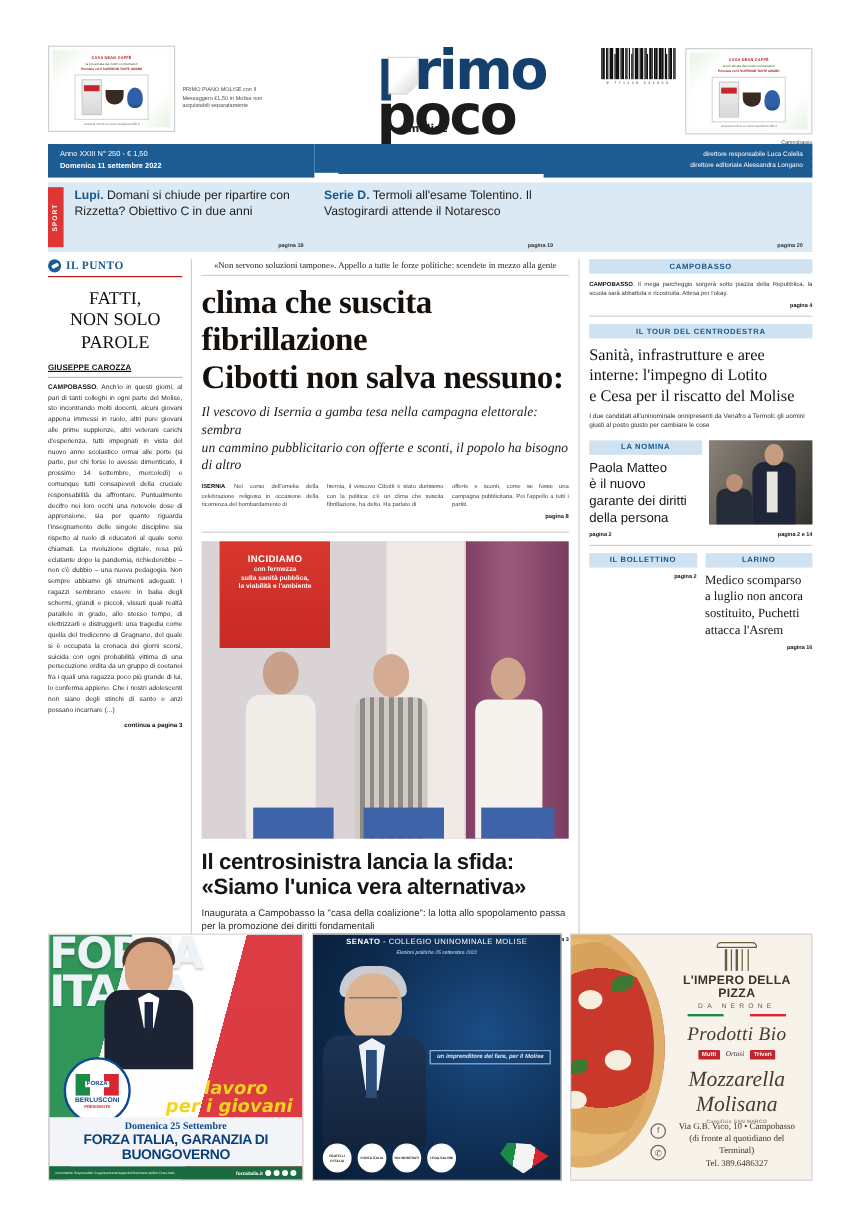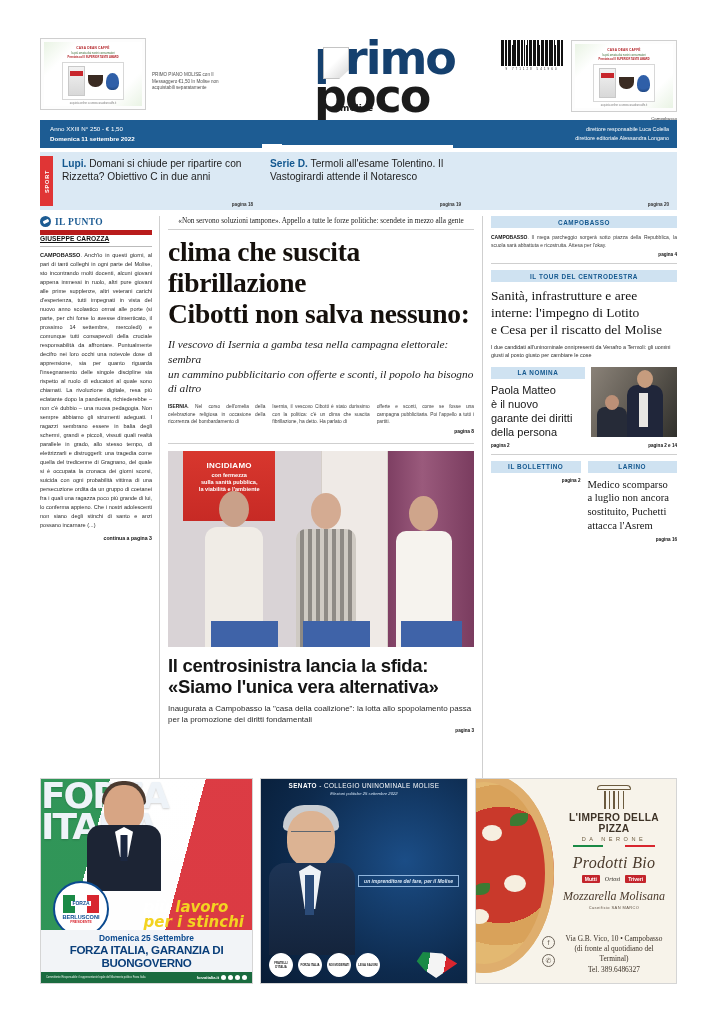--- a/index.html
+++ b/index.html
@@ -113,21 +113,21 @@
   .sport-item .txt b { color: #14588f; }
   .sport-item .pg { position:absolute; right:8px; bottom:3px; font-size:4.6px; font-weight:bold; color:#333;}
 
   
   .content { position: absolute; left: 40px; right: 40px; top: 216px; bottom: 40px; display: flex; }
   .col-left  { width: 120px; flex: 0 0 120px; padding-right: 7px; border-right: 1px solid #cfcfcf; }
   .col-mid   { flex: 1 1 auto; padding: 0 8px; }
   .col-right { width: 195px; flex: 0 0 195px; padding-left: 8px; border-left: 1px solid #cfcfcf; }
 
   
-  .punto-head { display:flex; align-items:center; gap:4px; border-bottom:5px solid #b91c1c; padding-bottom:3px;}
+  .punto-head { display:flex; align-items:center; gap:4px; border-bottom:1px solid #b91c1c; padding-bottom:3px;}
   .punto-ico { width:11px; height:11px; border-radius:50%; background:#1d5c93; position:relative;}
   .punto-ico:after{content:"";position:absolute;left:2.5px;top:4px;width:6px;height:3px;background:#fff;transform:rotate(-28deg);border-radius:1px;}
   .punto-lbl { font-family:"Liberation Serif", serif; font-weight:bold; font-size:9.5px; color:#1d5c93; letter-spacing:.4px;}
   .punto-title {
     font-family:"Liberation Serif", serif; font-size:15px; line-height:1.22;
     text-align:center; color:#111; margin: 9px 0 8px 0;
   }
   .byline {
     font-size:6.6px; font-weight:bold; color:#111; text-decoration:underline;
     border-bottom:1px solid #bbb; padding-bottom:4px; margin-bottom:4px; letter-spacing:.1px;
@@ -151,21 +151,21 @@
   }
   .three-col {
     display:flex; gap:7px; font-size:4.85px; line-height:1.58; color:#3a3a3a;
     text-align:justify; border-bottom:1px solid #cfcfcf; padding-bottom:7px;
   }
   .three-col > div { flex:1 1 0; position:relative; }
   .three-col b { color:#111; }
   .three-col .pg { font-weight:bold; color:#111; text-align:right; display:block; margin-top:2px;}
 
   .photo-main {
-    margin-top:7px; width:100%; height:196px; position:relative; overflow:hidden;
+    margin-top:7px; width:100%; height:248px; position:relative; overflow:hidden;
     background:#d9d3d6;
   }
   .pm-banner { position:absolute; left:5%; top:0; width:30%; height:36%; background:linear-gradient(#d8372e,#c72a25); }
   .pm-banner .t1{color:#fff;font-weight:bold;font-size:8px;text-align:center;margin-top:10px;letter-spacing:.3px;}
   .pm-banner .t2{color:#fff;font-weight:bold;font-size:5.6px;text-align:center;line-height:1.25;margin-top:2px;}
   .pm-wallR { position:absolute; right:0; top:0; width:28%; height:100%; background:linear-gradient(90deg,#7e3f63,#9a5a7c 40%,#7a3c5f);}
   .pm-door { position:absolute; right:28%; top:0; width:22%; height:100%; background:#efeae6; border-left:1px solid #d6cfc9;border-right:1px solid #d6cfc9;}
   .pm-wallL { position:absolute; left:0; top:0; width:50%; height:100%; background:#e7e2e0; z-index:-1;}
   .pm-p { position:absolute; bottom:0; }
   .pm-p .head{ border-radius:50%; margin:0 auto; }
@@ -245,21 +245,21 @@
   .fi-logo{position:absolute;left:12px;bottom:46px;width:56px;height:56px;border-radius:50%;background:#fff;border:2px solid #0b4a8f;display:flex;align-items:center;justify-content:center;flex-direction:column;}
   .fi-logo .inner{width:36px;height:18px;background:linear-gradient(90deg,#1a8a46 33%,#fff 33% 66%,#d8262f 66%);display:flex;align-items:center;justify-content:center;}
   .fi-logo .inner span{font-size:5px;font-weight:bold;color:#0b4a8f;background:#fff;padding:0 1px;line-height:1.05;text-align:center;}
   .fi-logo .nm{font-size:5.6px;font-weight:bold;color:#0b4a8f;margin-top:1px;}
   .fi-logo .pres{font-size:3.4px;font-weight:bold;color:#d8262f;}
   .fi-slogan{position:absolute;right:8px;bottom:52px;text-align:left;font-style:italic;font-weight:bold;font-family:"DejaVu Sans",sans-serif;}
   .fi-slogan .s1{font-size:15px;color:#fff;line-height:1.05;}
   .fi-slogan .s1 em{color:#f3d321;font-style:italic;}
   .fi-slogan .s2{font-size:15px;color:#f3d321;line-height:1.05;}
   .fi-bar{position:absolute;left:0;right:0;bottom:11px;background:#f2f4f7;text-align:center;padding:3px 0;}
-  .fi-bar .d{font-size:8.4px;font-weight:bold;color:#0b4a8f;}
+  .fi-bar .d{font-size:8.4px;font-weight:bold;color:#0b4a8f;font-family:Liberation Serif, serif;}
   .fi-bar .g{font-size:11.6px;font-weight:bold;color:#0b3f7a;letter-spacing:-.3px;}
   .fi-foot{position:absolute;left:0;right:0;bottom:0;height:11px;background:#1a6b3f;display:flex;align-items:center;justify-content:space-between;padding:0 5px;}
   .fi-foot .fl{font-size:2.6px;color:#e8f2ea;}
   .fi-foot .fr{font-size:4px;color:#fff;font-weight:bold;display:flex;align-items:center;gap:2px;}
   .fi-foot .dot{width:5px;height:5px;border-radius:50%;background:#fff;display:inline-block;}
 
   
   .lt-bg{position:absolute;inset:0;background:radial-gradient(circle at 70% 40%,#1b4d86 0%,#0d2a4d 60%,#081c35 100%);}
   .lt-top{position:absolute;left:0;right:0;top:3px;text-align:center;color:#fff;}
   .lt-top .s{font-size:6.4px;font-weight:bold;letter-spacing:.4px;}
@@ -293,21 +293,21 @@
   .pz-icon .col{position:absolute;left:7px;right:7px;top:6px;bottom:0;display:flex;justify-content:space-between;}
   .pz-icon .col i{width:1.5px;background:#6b5a3e;display:block;}
   .pz-t1{font-size:10.2px;font-weight:bold;color:#3e3327;letter-spacing:.3px;margin-top:3px;}
   .pz-t2{font-size:5.6px;color:#6b5a3e;letter-spacing:3.5px;margin-top:2px;}
   .pz-rule{display:flex;justify-content:center;gap:22px;margin-top:3px;}
   .pz-rule i{width:30px;height:1.6px;display:block;}
   .pz-bio{font-family:"Liberation Serif",serif;font-style:italic;font-size:16px;color:#4a3a2c;margin-top:7px;letter-spacing:.3px;}
   .pz-brands{display:flex;justify-content:center;align-items:center;gap:5px;margin-top:3px;}
   .pz-brands .bd{font-size:5px;font-weight:bold;color:#fff;background:#c3252c;padding:1px 3px;border-radius:1px;}
   .pz-brands .bd2{font-size:6px;font-style:italic;color:#2f2a24;font-family:"Liberation Serif",serif;}
-  .pz-moz2{font-family:"Liberation Serif",serif;font-style:italic;font-size:12px;color:#4a3a2c;margin-top:6px;}
+  .pz-moz2{font-family:"Liberation Serif",serif;font-style:italic;font-size:18px;color:#4a3a2c;margin-top:6px;}
   .pz-cas{font-size:4px;color:#5e5145;letter-spacing:.4px;margin-top:1px;}
   .pz-addr{position:absolute;left:84px;right:8px;bottom:8px;text-align:center;font-family:"Liberation Serif",serif;font-size:7.4px;line-height:1.4;color:#3b3127;}
   .pz-social{position:absolute;left:66px;bottom:16px;display:flex;flex-direction:column;gap:5px;}
   .pz-social i{width:13px;height:13px;border-radius:50%;border:1.3px solid #6b6258;display:flex;align-items:center;justify-content:center;font-size:7px;color:#6b6258;font-style:normal;}
 </style>
 </head>
 <body>
 
 <div class="page">
 
@@ -434,20 +434,23 @@
     </div>
   </div>
 
   <div class="content">
 
     <div class="col-left">
       <div class="punto-head">
         <span class="punto-ico"></span>
         <span class="punto-lbl">IL PUNTO</span>
       </div>
+      <div class="punto-title" style="white-space:pre-line">FATTI,
+NON SOLO
+PAROLE</div>
       <div class="byline">GIUSEPPE CAROZZA</div>
       <div class="punto-body">
         <b>CAMPOBASSO</b><span>. Anch'io in questi giorni, al pari di tanti colleghi in ogni parte del Molise, sto incontrando molti docenti, alcuni giovani appena immessi in ruolo, altri pure giovani alle prime supplenze, altri veterani carichi d'esperienza, tutti impegnati in vista del nuovo anno scolastico ormai alle porte (si parte, per chi forse lo avesse dimenticato, il prossimo 14 settembre, mercoledì) e comunque tutti consapevoli della cruciale responsabilità da affrontare. Puntualmente decifro nei loro occhi una notevole dose di apprensione, sia per quanto riguarda l'insegnamento delle singole discipline sia rispetto al ruolo di educatori al quale sono chiamati. La rivoluzione digitale, resa più eclatante dopo la pandemia, richiederebbe – non c'è dubbio – una nuova pedagogia. Non sempre abbiamo gli strumenti adeguati. I ragazzi sembrano essere in balia degli schermi, grandi e piccoli, vissuti quali realtà parallele in grado, allo stesso tempo, di elettrizzarli e distruggerli: una tragedia come quella del tredicenne di Gragnano, del quale si è occupata la cronaca dei giorni scorsi, suicida con ogni probabilità vittima di una persecuzione ordita da un gruppo di coetanei fra i quali una ragazza poco più grande di lui, lo conferma appieno. Che i nostri adolescenti non siano degli stinchi di santo e anzi possano incarnare (...)</span>
       </div>
       <div class="punto-cont">continua a pagina 3</div>
     </div>
 
     <div class="col-mid">
       <div class="occhiello">«Non servono soluzioni tampone». Appello a tutte le forze politiche: scendete in mezzo alla gente</div>
       <div class="main-head">
@@ -580,21 +583,21 @@
       </div>
       <div class="fi-logo">
         <div class="inner">
             <span>FORZA</span>
           </div>
         <div class="nm">BERLUSCONI</div>
         <div class="pres">PRESIDENTE</div>
       </div>
       <div class="fi-slogan">
         <div class="s1"><span>più </span><em>lavoro</em></div>
-        <div class="s2">per i stinchi</div>
+        <div class="s2">per i giovani</div>
       </div>
       <div class="fi-bar">
         <div class="d">Domenica 25 Settembre</div>
         <div class="g">FORZA ITALIA, GARANZIA DI BUONGOVERNO</div>
       </div>
       <div class="fi-foot">
         <div class="fl">Committente Responsabile: il rappresentante legale del Movimento politico Forza Italia</div>
         <div class="fr">
           <span>forzaitalia.it</span>
           <span class="dot"></span>

